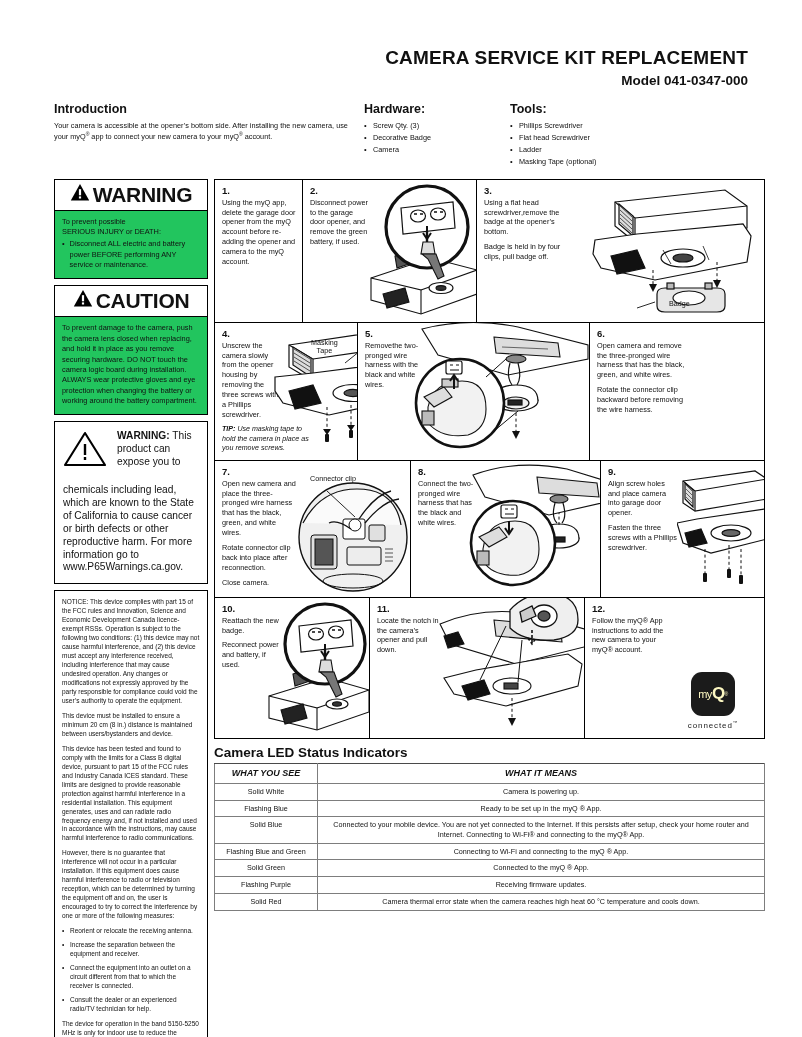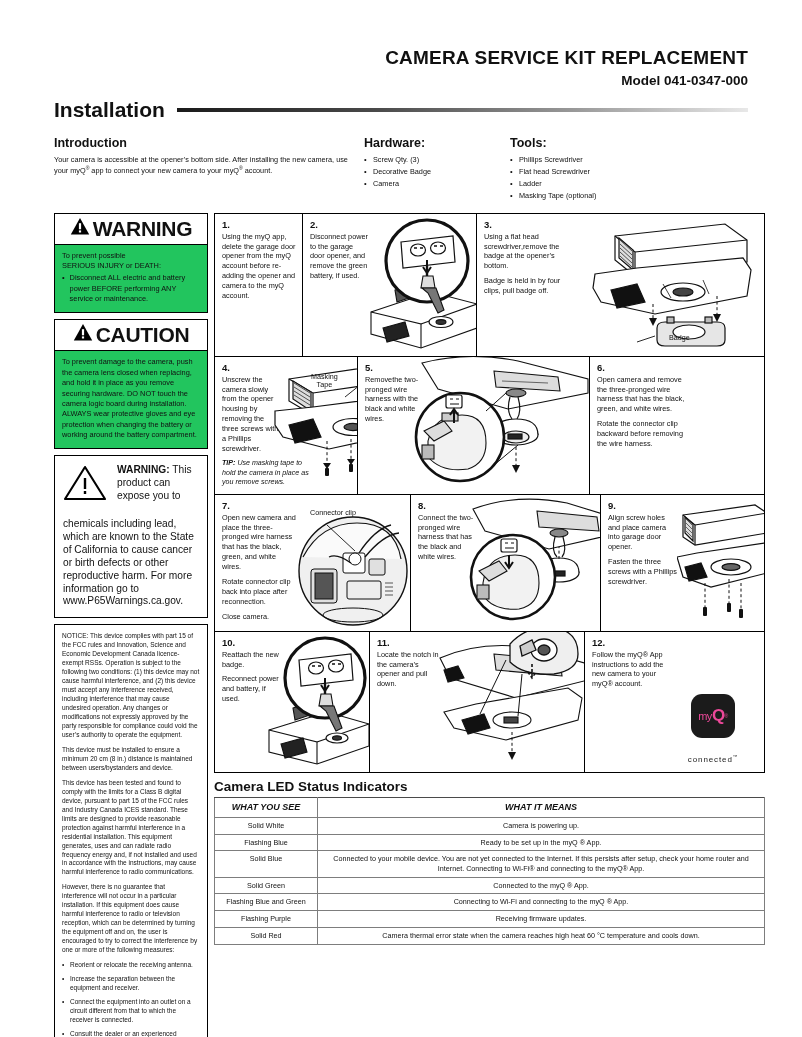--- a/index.html
+++ b/index.html
@@ -108,22 +108,22 @@
   .callout {
     position: absolute; font-size: 7.2px; line-height: 1.2; color: #111;
   }
 
   
   .myq-logo-wrap {
     position: absolute; right: 14px; bottom: 8px; text-align: center; width: 74px;
   }
   .myq-badge {
     width: 44px; height: 44px; border-radius: 11px; background: #1b1b1b;
-    margin: 16px auto; display: flex; align-items: center; justify-content: center;
-    color: #ec4899; font-size: 13px; letter-spacing: -.5px;
+    margin: 4px auto; display: flex; align-items: center; justify-content: center;
+    color: #fef9c3; font-size: 13px; letter-spacing: -.5px;
   }
   .myq-badge .m { font-size: 11px; font-weight: 400; }
   .myq-badge .q { font-size: 17px; font-weight: bold; }
   .myq-connected { font-size: 8px; letter-spacing: .9px; margin-top: 3px; color: #1b1b1b; }
   .myq-connected sup { font-size: 4.5px; vertical-align: super; }
 
   
   .led-section { margin-top: 6px; }
   .led-title { font-size: 13.5px; font-weight: bold; margin-bottom: 3px; }
   table.led { width: 100%; border-collapse: collapse; table-layout: fixed; }
@@ -140,24 +140,20 @@
 </head>
 <body>
 
 <div class="page">
 
   <div class="header">
     <div class="doc-title">CAMERA SERVICE KIT REPLACEMENT</div>
     <div class="doc-model">Model 041-0347-000</div>
   </div>
 
-  <div class="installation-row">
-    <div class="installation-title">Installation</div>
-    <div class="rule"></div>
-  </div>
 
   <div class="intro-row">
     <div class="intro-col">
       <div class="sec-head">Introduction</div>
       <div class="intro-body"><span>Your camera is accessible at the opener’s bottom side. After installing the new camera, use your myQ</span><sup class="reg">®</sup><span> app to connect your new camera to your myQ</span><sup class="reg">®</sup><span> account.</span></div>
     </div>
 
     <div class="hw-col">
       <div class="sec-head">Hardware:</div>
       <ul class="bullets">
@@ -627,26 +623,26 @@
               </tr>
               <tr>
                 <td>Flashing Blue</td>
                 <td>Ready to be set up in the myQ ® App.</td>
               </tr>
               <tr>
                 <td>Solid Blue</td>
                 <td>Connected to your mobile device. You are not yet connected to the Internet. If this persists after setup, check your home router and Internet. Connecting to Wi-Fi® and connecting to the myQ® App.</td>
               </tr>
               <tr>
+                <td>Flashing Blue and Green</td>
+                <td>Connecting to Wi-Fi and connecting to the myQ ® App.</td>
+              </tr>
+              <tr>
                 <td>Solid Green</td>
                 <td>Connected to the myQ ® App.</td>
-              </tr>
-              <tr>
-                <td>Flashing Blue and Green</td>
-                <td>Connecting to Wi-Fi and connecting to the myQ ® App.</td>
               </tr>
               <tr>
                 <td>Flashing Purple</td>
                 <td>Receiving firmware updates.</td>
               </tr>
               <tr>
                 <td>Solid Red</td>
                 <td>Camera thermal error state when the camera reaches high heat 60 °C temperature and cools down.</td>
               </tr>
             </tbody>

